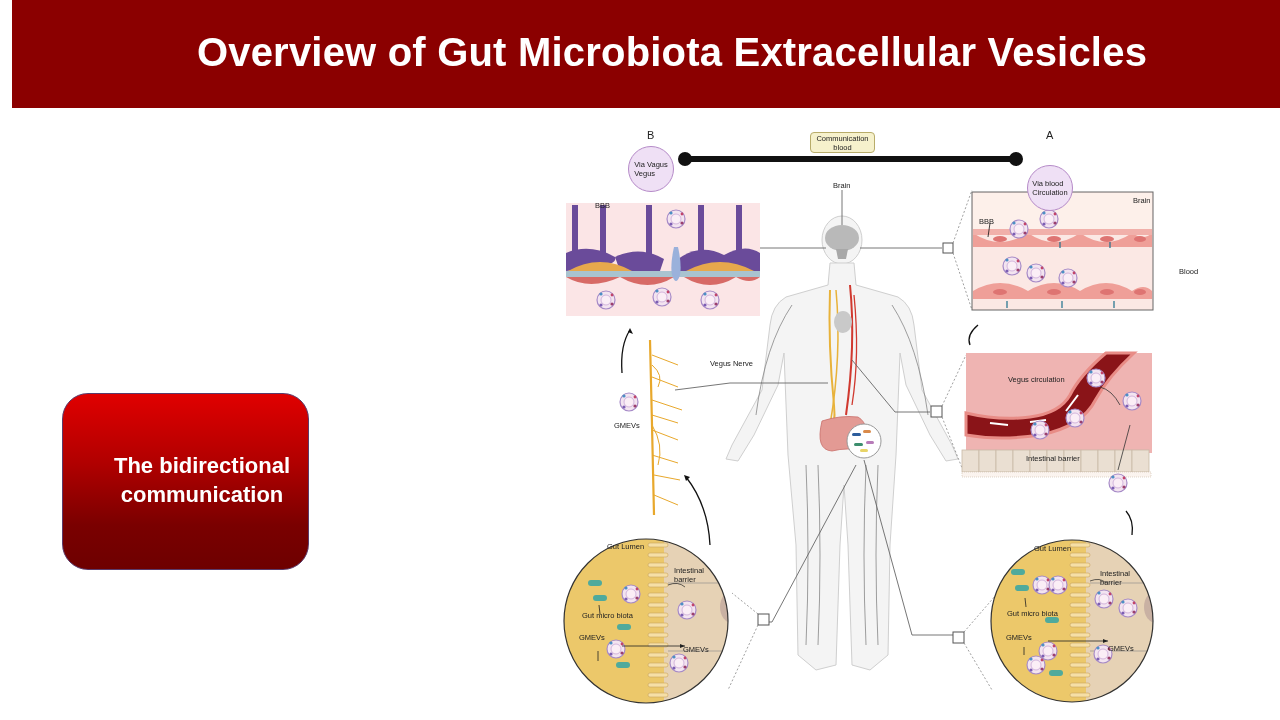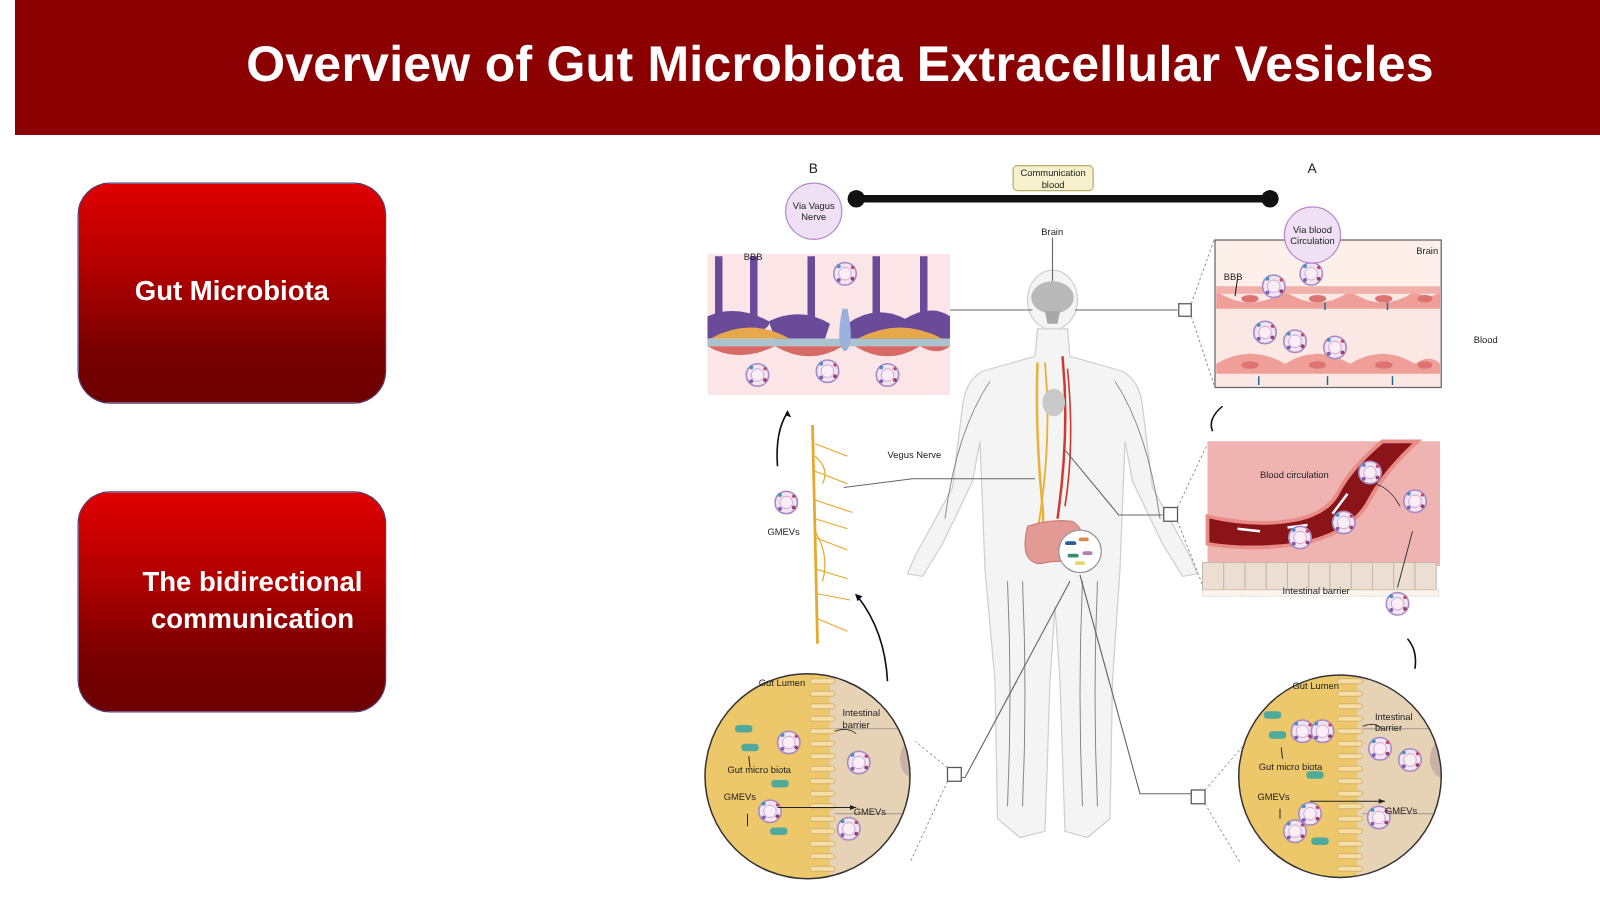--- a/index.html
+++ b/index.html
@@ -9,35 +9,32 @@
   .title-bar h1 { color: #ffffff; font-family: "Liberation Sans", sans-serif; font-weight: bold; font-size: 40px; letter-spacing: 0.2px; margin-top: -4px; }
   .topic-box { position: absolute; left: 62px; width: 247px; height: 177px; border-radius: 26px; border: 1.5px solid #5a3a6a;
     background: linear-gradient(to bottom, #e00000 0%, #b00000 40%, #7a0000 75%, #6e0000 100%);
     display: flex; align-items: center; justify-content: center; text-align: center; color: #ffffff; font-weight: bold; font-size: 22px; line-height: 29px; padding-bottom: 4px; }
   .topic-box.b1 { top: 146px; }
   .topic-box.b2 { top: 393px; padding-left: 33px; }
   .topic-box span { display: block; }
   .figure { position: absolute; left: 560px; top: 125px; width: 600px; height: 590px; }
   .figure svg { position: absolute; left: 0; top: 0; }
   .lbl { position: absolute; font-family: "Liberation Sans", sans-serif; color: #222; white-space: nowrap; }
-  .circle-lbl { position: absolute; width: 46px; height: 46px; border-radius: 50%; background: #efe0f5; border: 1.5px solid #b58ac8; display: flex; align-items: center; justify-content: center; text-align: center; font-size: 7.5px; line-height: 9px; color: #222; }
+  .circle-lbl { position: absolute; width: 46px; height: 46px; border-radius: 50%; background: #efe0f5; border: 1.5px solid #b58ac8; display: flex; align-items: center; justify-content: center; font-size: 7.5px; line-height: 9px; color: #222; }
   .route-box { position: absolute; left: 250px; top: 7px; width: 65px; height: 21px; background: #f6f1cc; border: 1px solid #b8ac6a; border-radius: 4px; font-size: 7.5px; line-height: 9px; text-align: center; padding-top: 1px; color: #222; }
 </style>
 </head>
 <body>
 
 <div class="slide">
 
   <div class="title-bar">
     <h1>Overview of Gut Microbiota Extracellular Vesicles</h1>
   </div>
 
-  <div class="topic-box b1">
-    <span>Gut Microbiota</span>
-  </div>
 
   <div class="topic-box b2">
     <div>
       <span>The bidirectional</span>
       <span>communication</span>
     </div>
   </div>
 
   <div class="figure">
     <svg width="600" height="590" viewBox="0 0 600 590">
@@ -313,21 +310,21 @@
       <path d="M548 516 L543 514 L543 518 Z" fill="#222"></path>
       <line x1="464" y1="530" x2="464" y2="522" stroke="#222" stroke-width="0.8"></line>
       <line x1="465" y1="473" x2="466" y2="482" stroke="#222" stroke-width="0.8"></line>
       <path d="M546 458 Q540 452 530 456" stroke="#222" stroke-width="0.7" fill="none"></path>
     </svg>
 
     <span class="lbl" style="left:87px; top:4px; font-size:11px;">B</span>
     <div class="circle-lbl" style="left:68px; top:21px;">
       <div>
         <span style="display:block">Via Vagus</span>
-        <span style="display:block">Nerve</span>
+        <span style="display:block">Vegus</span>
       </div>
     </div>
     <span class="lbl" style="left:486px; top:4px; font-size:11px;">A</span>
     <div class="circle-lbl" style="left:467px; top:40px;">
       <div>
         <span style="display:block">Via blood</span>
         <span style="display:block">Circulation</span>
       </div>
     </div>
     <div class="route-box">
@@ -335,22 +332,22 @@
       <span style="display:block">blood</span>
     </div>
 
     <span class="lbl" style="left:273px; top:56px; font-size:7.5px;">Brain</span>
     <span class="lbl" style="left:35px; top:76px; font-size:7.5px;">BBB</span>
     <span class="lbl" style="left:419px; top:92px; font-size:7.5px;">BBB</span>
     <span class="lbl" style="left:573px; top:71px; font-size:7.5px;">Brain</span>
     <span class="lbl" style="left:571px; top:142px; font-size:7.5px;padding-left:48px;">Blood</span>
     <span class="lbl" style="left:150px; top:234px; font-size:7.5px;text-align:center;">Vegus Nerve</span>
     <span class="lbl" style="left:54px; top:296px; font-size:7.5px;">GMEVs</span>
-    <span class="lbl" style="left:448px; top:250px; font-size:7.5px;">Blood circulation</span>
-    <span class="lbl" style="left:434px; top:343px; font-size:7.5px;padding-left:32px;">Intestinal barrier</span>
+    <span class="lbl" style="left:448px; top:250px; font-size:7.5px;">Vegus circulation</span>
+    <span class="lbl" style="left:434px; top:329px; font-size:7.5px;padding-left:32px;">Intestinal barrier</span>
 
     <div>
       <span class="lbl" style="left:47px; top:417px; font-size:7.5px;">Gut Lumen</span>
       <span class="lbl" style="left:114px; top:441px; font-size:7.5px;">Intestinal</span>
       <span class="lbl" style="left:114px; top:450px; font-size:7.5px;">barrier</span>
       <span class="lbl" style="left:22px; top:486px; font-size:7.5px;">Gut micro biota</span>
       <span class="lbl" style="left:19px; top:508px; font-size:7.5px;">GMEVs</span>
       <span class="lbl" style="left:123px; top:520px; font-size:7.5px;">GMEVs</span>
     </div>
 

